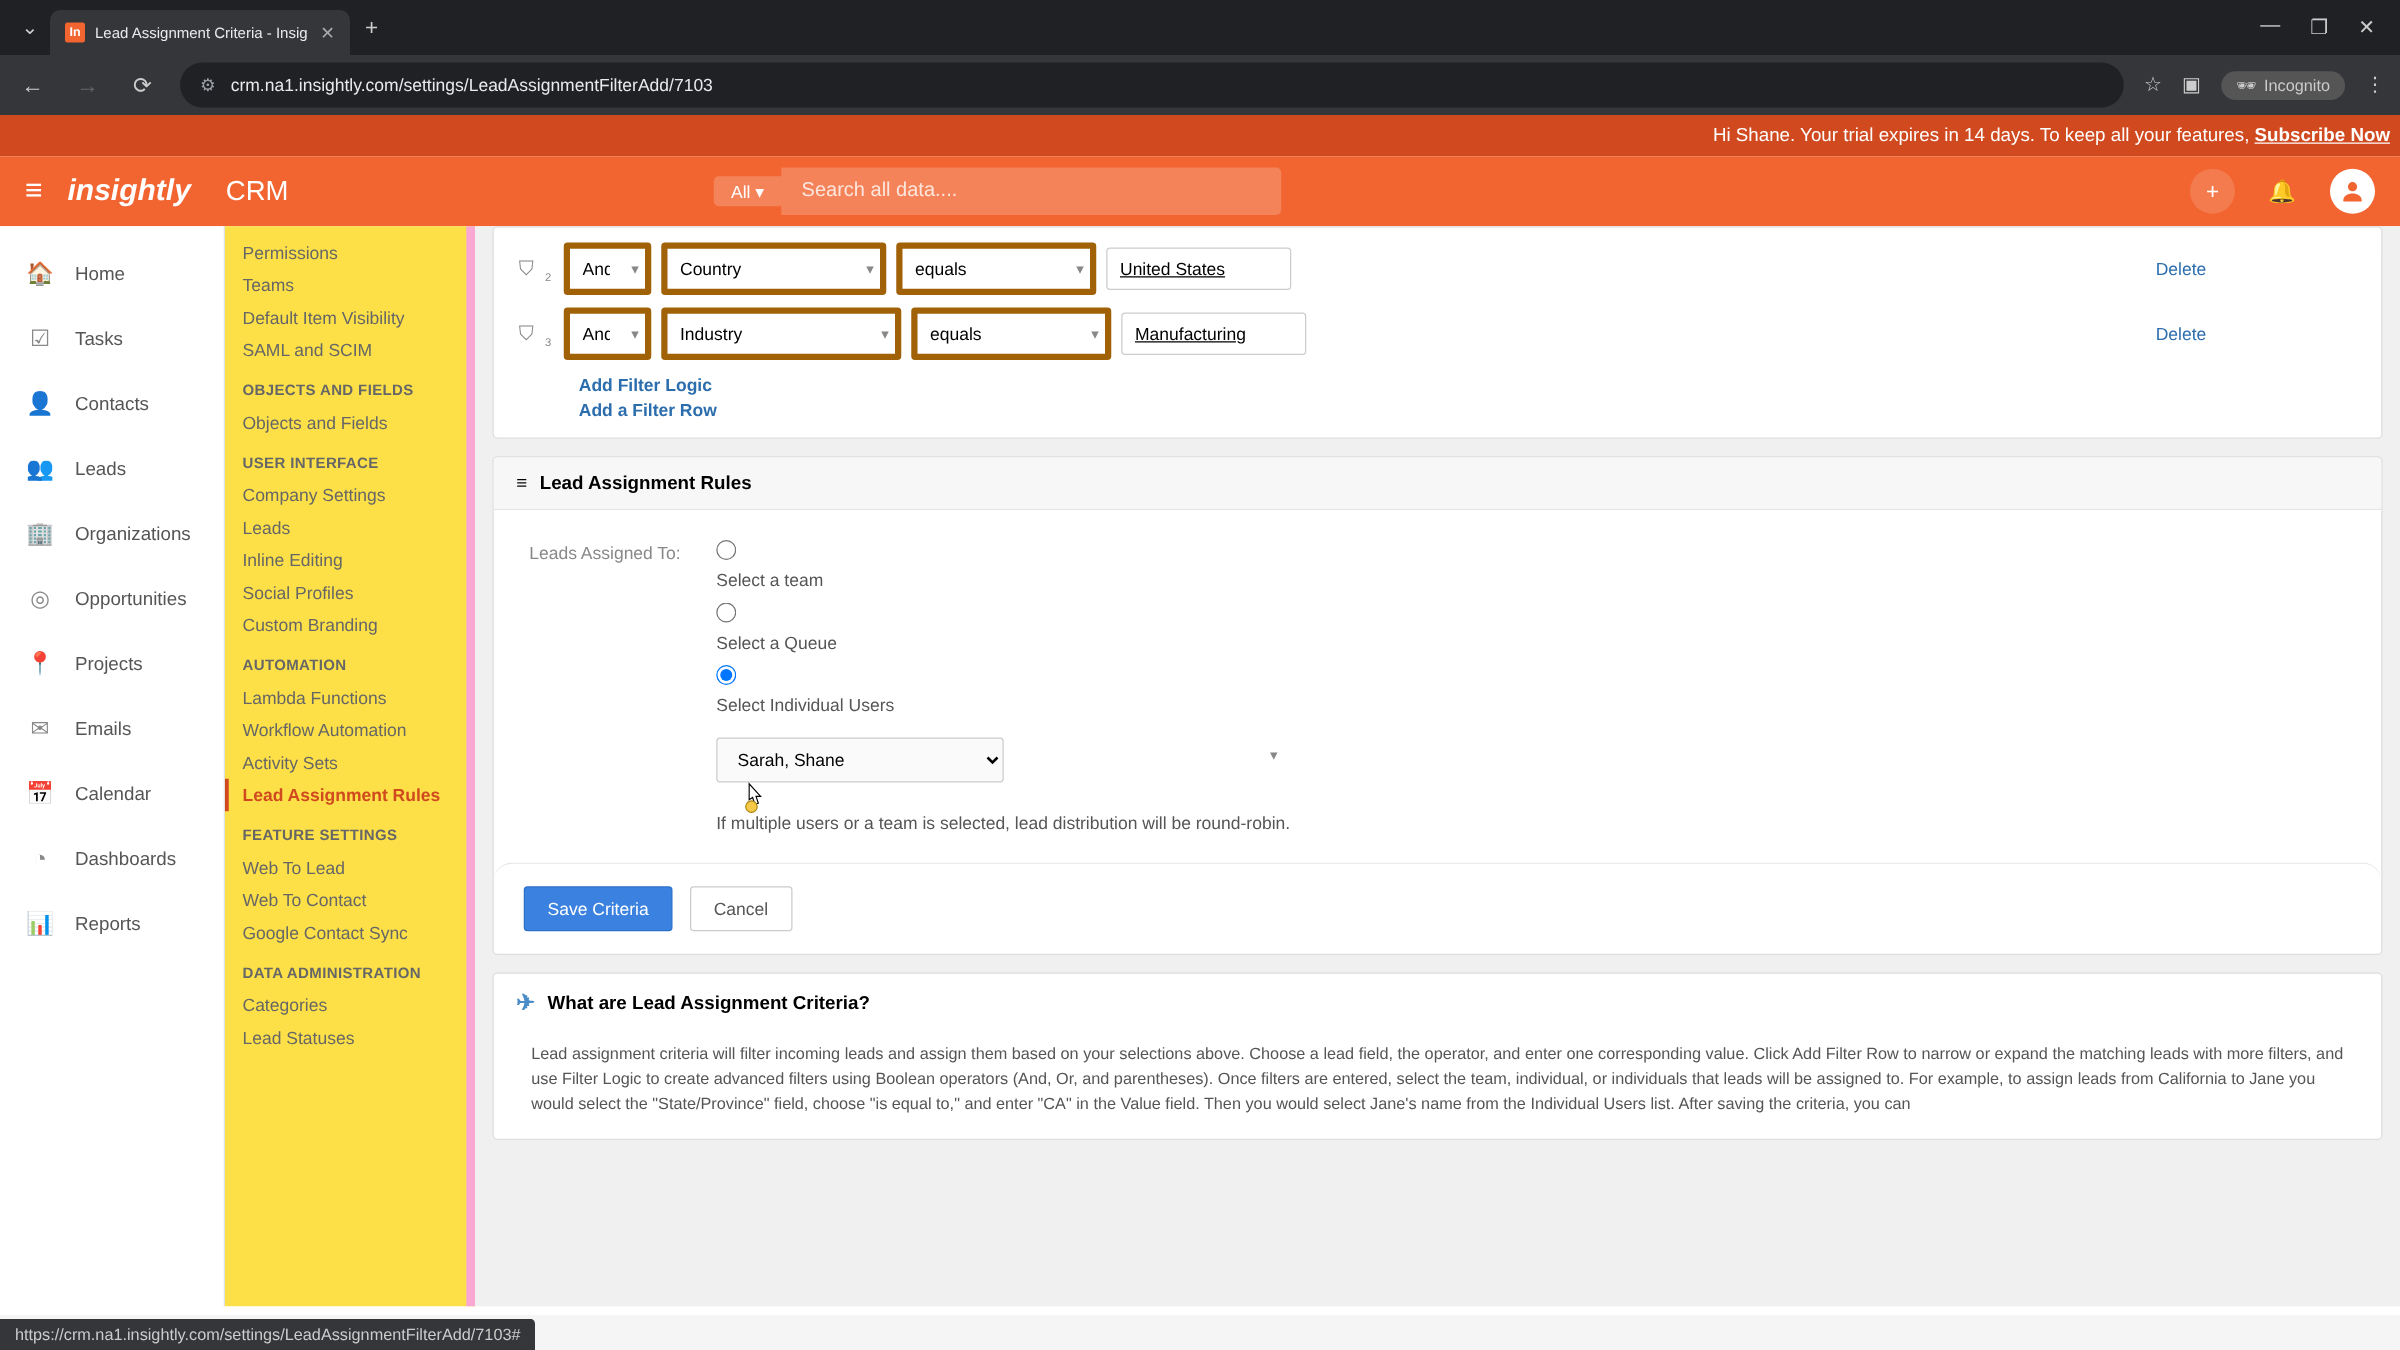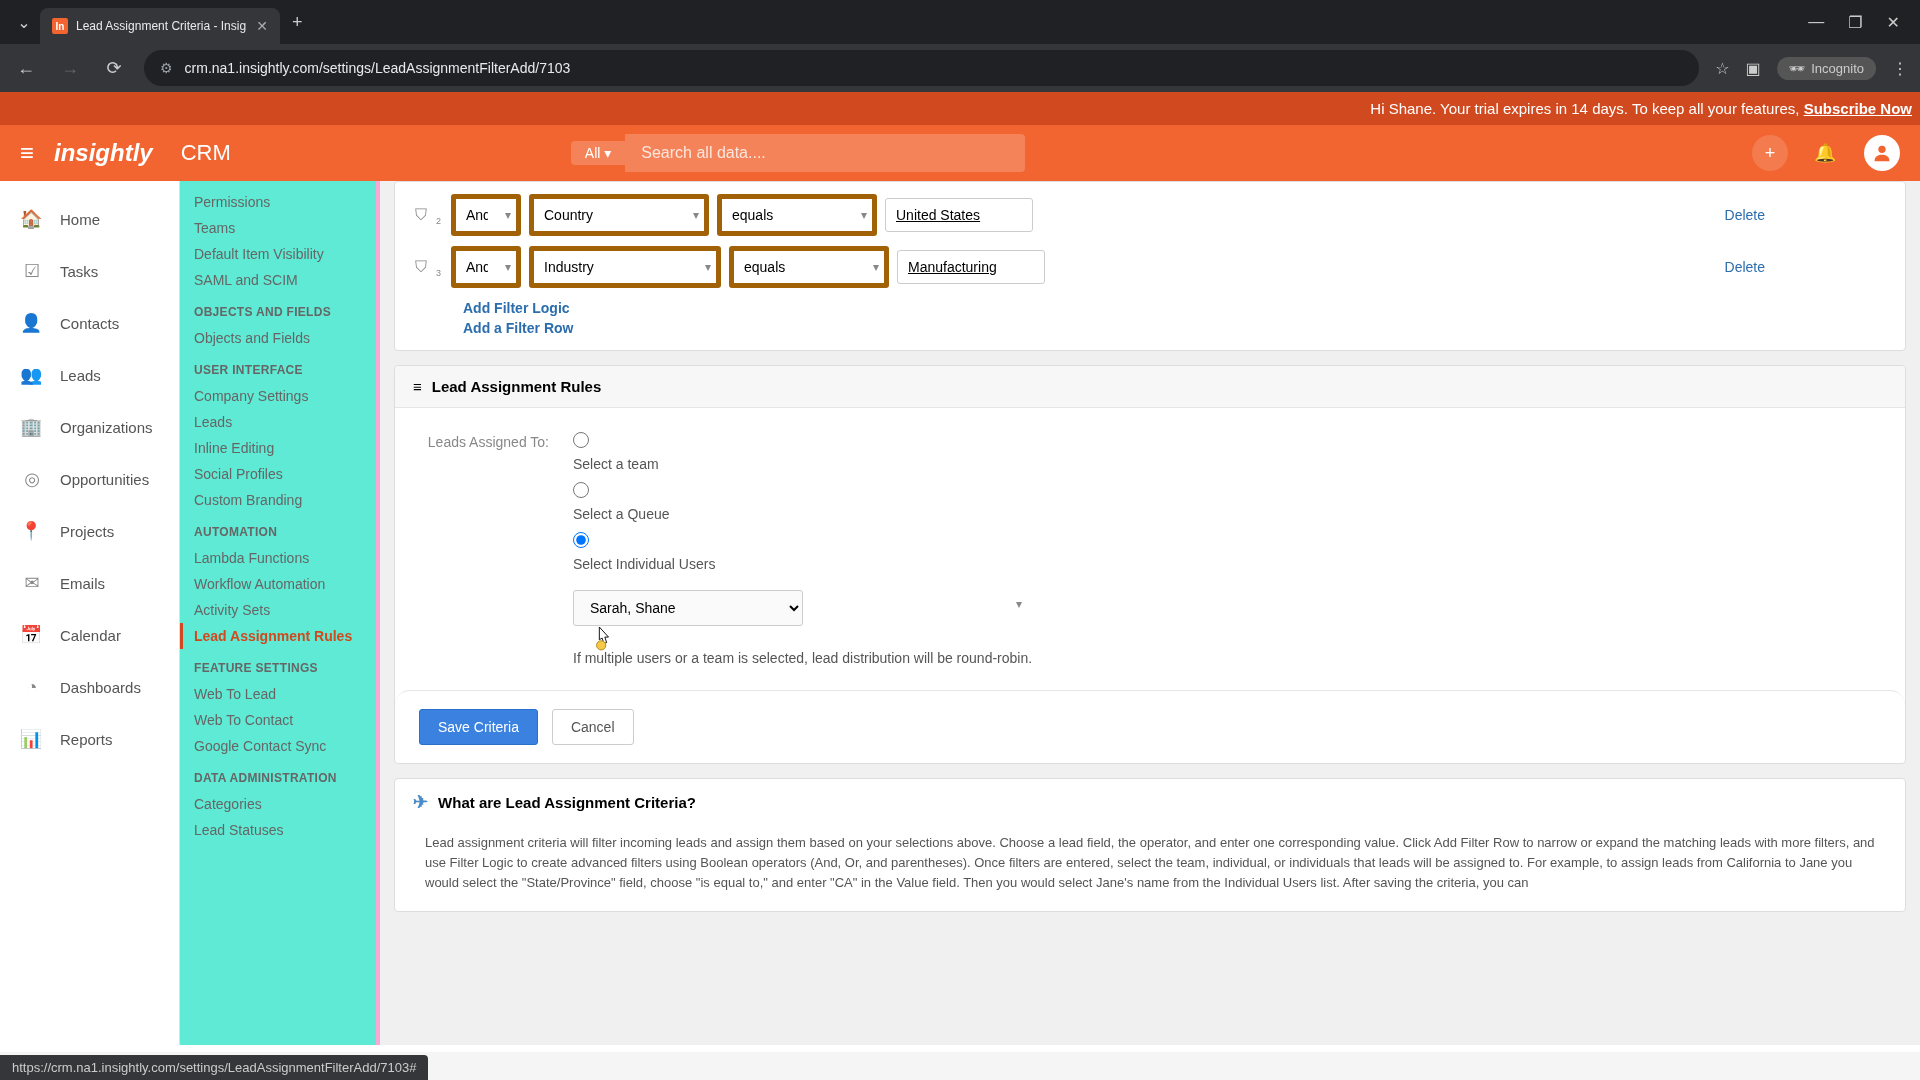--- a/index.html
+++ b/index.html
@@ -40,42 +40,42 @@
 .header-right { margin-left: auto; display: flex; gap: 20px; align-items: center; }
 .header-icon { width: 36px; height: 36px; background: rgba(255,255,255,0.15); border-radius: 50%; display: flex; align-items: center; justify-content: center; color: #fff; font-size: 18px; cursor: pointer; }
 .header-icon.avatar { background: #fff; color: #f26430; }
 
 .main-layout { display: flex; height: calc(100% - 96px); }
 
 .left-nav { width: 180px; background: #fff; border-right: 1px solid #e0e0e0; padding-top: 12px; }
 .nav-item { display: flex; align-items: center; gap: 16px; padding: 14px 20px; color: #555; font-size: 15px; cursor: pointer; }
 .nav-icon { width: 24px; height: 24px; display: flex; align-items: center; justify-content: center; color: #888; font-size: 18px; }
 
-.settings-nav { width: 200px; background: #5eead4; border-right: 4px solid #f9a8d4; overflow-y: auto; padding: 8px 0; }
+.settings-nav { width: 200px; background: #fde047; border-right: 7px solid #f9a8d4; overflow-y: auto; padding: 8px 0; }
 .settings-section { font-size: 12px; font-weight: bold; color: #666; padding: 12px 14px 6px; letter-spacing: 0.3px; }
 .settings-item { font-size: 14px; color: #666; padding: 5px 14px; cursor: pointer; }
 .settings-item.active { color: #d0491f; font-weight: 600; border-left: 3px solid #d0491f; padding-left: 11px; }
 
 .content-area { flex: 1; background: #f0f0f0; overflow-y: auto; padding: 0 14px; }
 .filter-panel { background: #fff; border: 1px solid #ddd; border-radius: 4px; padding: 12px 20px; margin-bottom: 14px; }
 .filter-row { display: flex; align-items: center; gap: 8px; margin-bottom: 10px; }
 .filter-icon { color: #888; font-size: 16px; position: relative; width: 28px; }
 .filter-sub { font-size: 9px; position: absolute; bottom: -2px; right: 2px; }
 .filter-select { border: 5px solid #a16207; border-radius: 3px; padding: 8px 28px 8px 10px; font-size: 14px; background: #fff; appearance: none; position: relative; }
 .select-wrap { position: relative; display: inline-block; }
 .select-wrap::after { content: '▾'; position: absolute; right: 10px; top: 50%; transform: translateY(-50%); color: #888; pointer-events: none; font-size: 12px; }
 .filter-input { border: 1px solid #ccc; border-radius: 3px; padding: 8px 10px; font-size: 14px; width: 148px; text-decoration: underline; }
 .delete-link { color: #2b6dad; font-size: 14px; cursor: pointer; margin-left: auto; margin-right: 120px; }
 .filter-link { color: #2b6dad; font-size: 14px; font-weight: 600; cursor: pointer; display: block; margin-left: 48px; padding: 2px 0; }
 
 .rules-panel { background: #fff; border: 1px solid #ddd; border-radius: 4px; margin-bottom: 14px; }
 .panel-header { background: #f7f7f7; padding: 12px 18px; font-size: 15px; font-weight: bold; border-bottom: 1px solid #e5e5e5; border-radius: 4px 4px 0 0; display: flex; align-items: center; gap: 10px; }
 .panel-body { padding: 24px; }
 .form-row { display: flex; align-items: flex-start; gap: 24px; }
-.form-label { width: 130px; text-align: right; color: #888; font-size: 14px; padding-top: 2px; }
+.form-label { width: 130px; text-align: center; color: #888; font-size: 14px; padding-top: 2px; }
 .radio-group { display: flex; flex-direction: column; gap: 10px; }
 .radio-item { display: flex; align-items: flex-start; gap: 8px; font-size: 14px; color: #555; flex-direction: column; }
 .radio-item input { width: 16px; height: 16px; }
 .user-select { border: 1px solid #ccc; border-radius: 3px; padding: 8px 32px 8px 12px; font-size: 14px; width: 230px; margin-top: 8px; background: #fafafa; }
 .note-text { font-size: 14px; color: #555; margin-top: 14px; }
 .button-row { border-top: 1px solid #e5e5e5; padding: 18px 24px; display: flex; gap: 14px; border-radius: 15px; }
 .btn-primary { background: #3b82e0; color: #fff; border: 1px solid #2a6fc8; padding: 9px 18px; font-size: 14px; border-radius: 3px; cursor: pointer; }
 .btn-secondary { background: #fff; color: #555; border: 1px solid #ccc; padding: 9px 18px; font-size: 14px; border-radius: 3px; cursor: pointer; }
 
 .help-panel { background: #fff; border: 1px solid #ddd; border-radius: 4px; }

